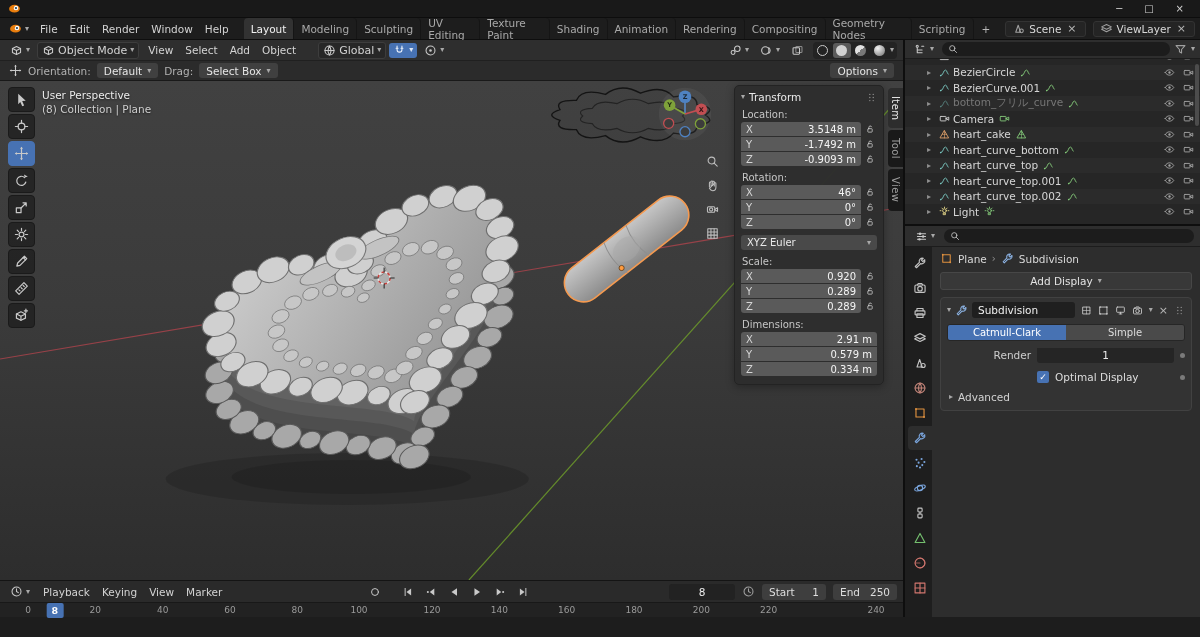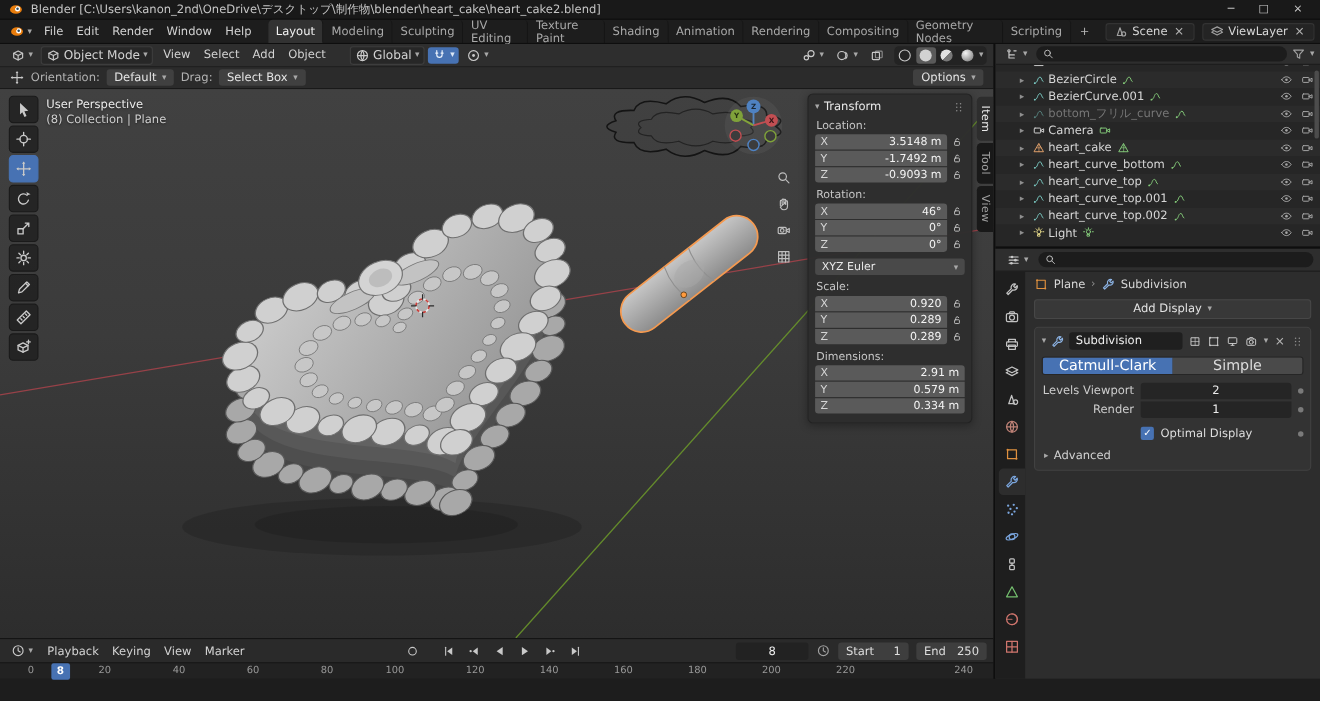--- a/index.html
+++ b/index.html
@@ -163,21 +163,21 @@
     align-items:center;justify-content:center;gap:5px;font-size:10.5px;color:#e3e3e3}
   .modbox{background:#333;border:1px solid #414141;border-radius:4px;padding:4px 6px 7px;display:flex;
     flex-direction:column;gap:6px}
   .mod-head{display:flex;align-items:center;gap:4px}
   .mod-name{flex:1;min-width:0;background:#1f1f1f;border-radius:3px;height:16px;display:flex;
     align-items:center;padding:0 6px;font-size:10.5px;color:#efefef;white-space:nowrap;overflow:hidden}
   .mtogs{display:flex;gap:2px}
   .mtog{width:15px;height:15px;display:flex;align-items:center;justify-content:center;color:#c2c2c2}
   .mtog svg{width:11px;height:11px}
   .segmented{display:flex;height:17px;border-radius:3px;overflow:hidden;border:1px solid #262626}
-  .segbtn{flex:1;display:flex;align-items:center;justify-content:center;font-size:13px;
+  .segbtn{flex:1;display:flex;align-items:center;justify-content:center;font-size:10px;
     background:#4a4a4a;color:#dcdcdc}
   .segbtn.active{background:#4772b3;color:#fff}
   #mod-fields{display:flex;flex-direction:column;gap:1px}
   .fieldrow{display:flex;align-items:center;gap:6px;height:16px}
   .flabel{width:84px;text-align:right;font-size:10.5px;color:#cdcdcd;white-space:nowrap}
   .ffield{flex:1;background:#252525;height:15px;display:flex;align-items:center;justify-content:center;
     color:#ebebeb;font-size:10.5px}
   .ffield.ftop{border-radius:3px 3px 0 0}
   .ffield.fbot{border-radius:0 0 3px 3px}
   .fdot{width:5px;height:5px;border-radius:50%;background:#7a7a7a;flex:0 0 auto}
@@ -199,21 +199,20 @@
 
   <div class="titlebar">
     <span class="icon logo-sm">
         <svg viewBox="0 0 16 16">
           <ellipse cx="8" cy="8.2" rx="6.6" ry="4.8" fill="#e87d0d"></ellipse>
           <circle cx="9.8" cy="7.4" r="2.9" fill="#fff"></circle>
           <circle cx="9.8" cy="7.4" r="1.4" fill="#2a4b62"></circle>
           <path d="M2.2 10.4C3.4 9.6 5.6 6.8 7.6 5.2" stroke="#e87d0d" stroke-width="1.8" fill="none"></path>
         </svg>
       </span>
-    <span class="title-text">Blender [C:\Users\kanon_2nd\OneDrive\デスクトップ\制作物\blender\heart_cake\heart_cake2.blend]</span>
     <div class="win-controls">
       <span class="win-btn">─</span>
       <span class="win-btn">□</span>
       <span class="win-btn">×</span>
     </div>
   </div>
 
   <div class="menubar">
     <span class="hbtn">
       <span class="icon logo-sm">
@@ -1544,25 +1543,20 @@
                       </g>
                     </svg>
                   </span>
               </div>
               <div class="segmented" id="subdiv-type">
                   <span class="segbtn active">Catmull-Clark</span>
                   <span class="segbtn ">Simple</span>
                 </div>
               <div id="mod-fields">
                   <div class="fieldrow">
-                    <span class="flabel">Levels Viewport</span>
-                    <span class="ffield ftop">2</span>
-                    <span class="fdot"></span>
-                  </div>
-                  <div class="fieldrow">
                     <span class="flabel">Render</span>
                     <span class="ffield fbot">1</span>
                     <span class="fdot"></span>
                   </div>
                 </div>
               <div class="fieldrow checkrow">
                 <span class="cb">✓</span>
                 <span class="cb-label">Optimal Display</span>
                 <span class="fdot"></span>
               </div>

